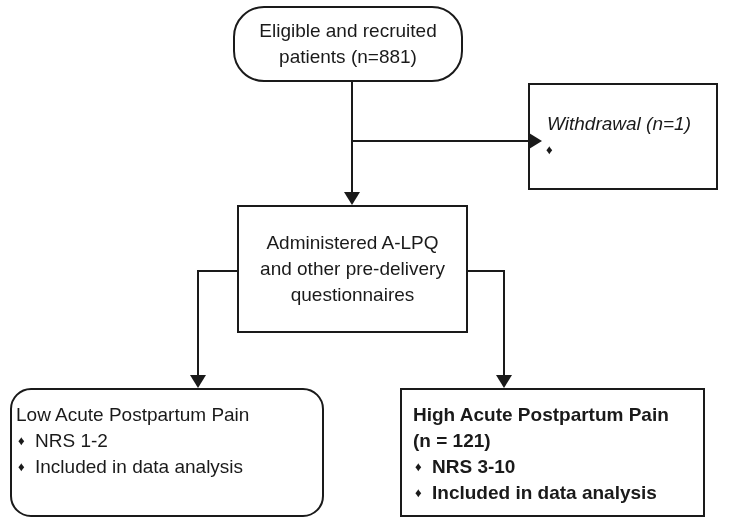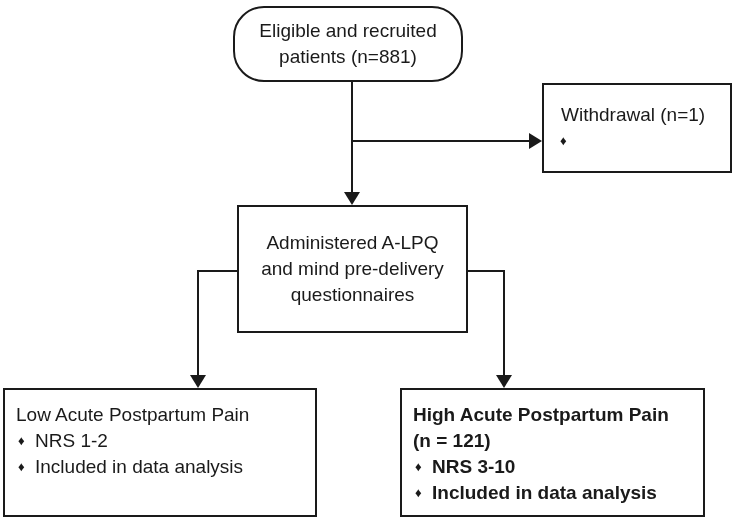--- a/index.html
+++ b/index.html
@@ -77,34 +77,34 @@
 </head>
 <body>
 
 <div class="canvas">
 
   <div class="node center" style="left:233px; top:6px; width:230px; height:76px;border-radius:31px;">
     <div>Eligible and recruited</div>
     <div>patients (n=881)</div>
   </div>
 
-  <div class="node leftcol vcenter" style="left:542px; top:83px; width:190px; height:90px; padding:0 6px 0 14px;">
+  <div class="node leftcol vcenter" style="left:528px; top:83px; width:190px; height:107px; padding:0 6px 0 14px;font-style:italic;">
     <div class="wd-title">Withdrawal (n=1)</div>
     <div class="bullet-row">
       <span class="bullet">♦</span>
     </div>
   </div>
 
   <div class="node center" style="left:237px; top:205px; width:231px; height:128px;text-align:center;">
     <div>Administered A-LPQ</div>
-    <div>and mind pre-delivery</div>
+    <div>and other pre-delivery</div>
     <div>questionnaires</div>
   </div>
 
-  <div class="node leftcol" style="left:3px; top:388px; width:314px; height:129px; padding:12px 8px 0 11px;">
+  <div class="node leftcol" style="left:10px; top:388px; width:314px; height:129px; padding:12px 8px 0 4px;border-radius:21px;">
     <div>Low Acute Postpartum Pain</div>
     <div class="bullet-row">
       <span class="bullet">♦</span>
       <div class="bullet-lines">NRS 1-2</div>
     </div>
     <div class="bullet-row">
       <span class="bullet">♦</span>
       <div class="bullet-lines">Included in data analysis</div>
     </div>
   </div>

